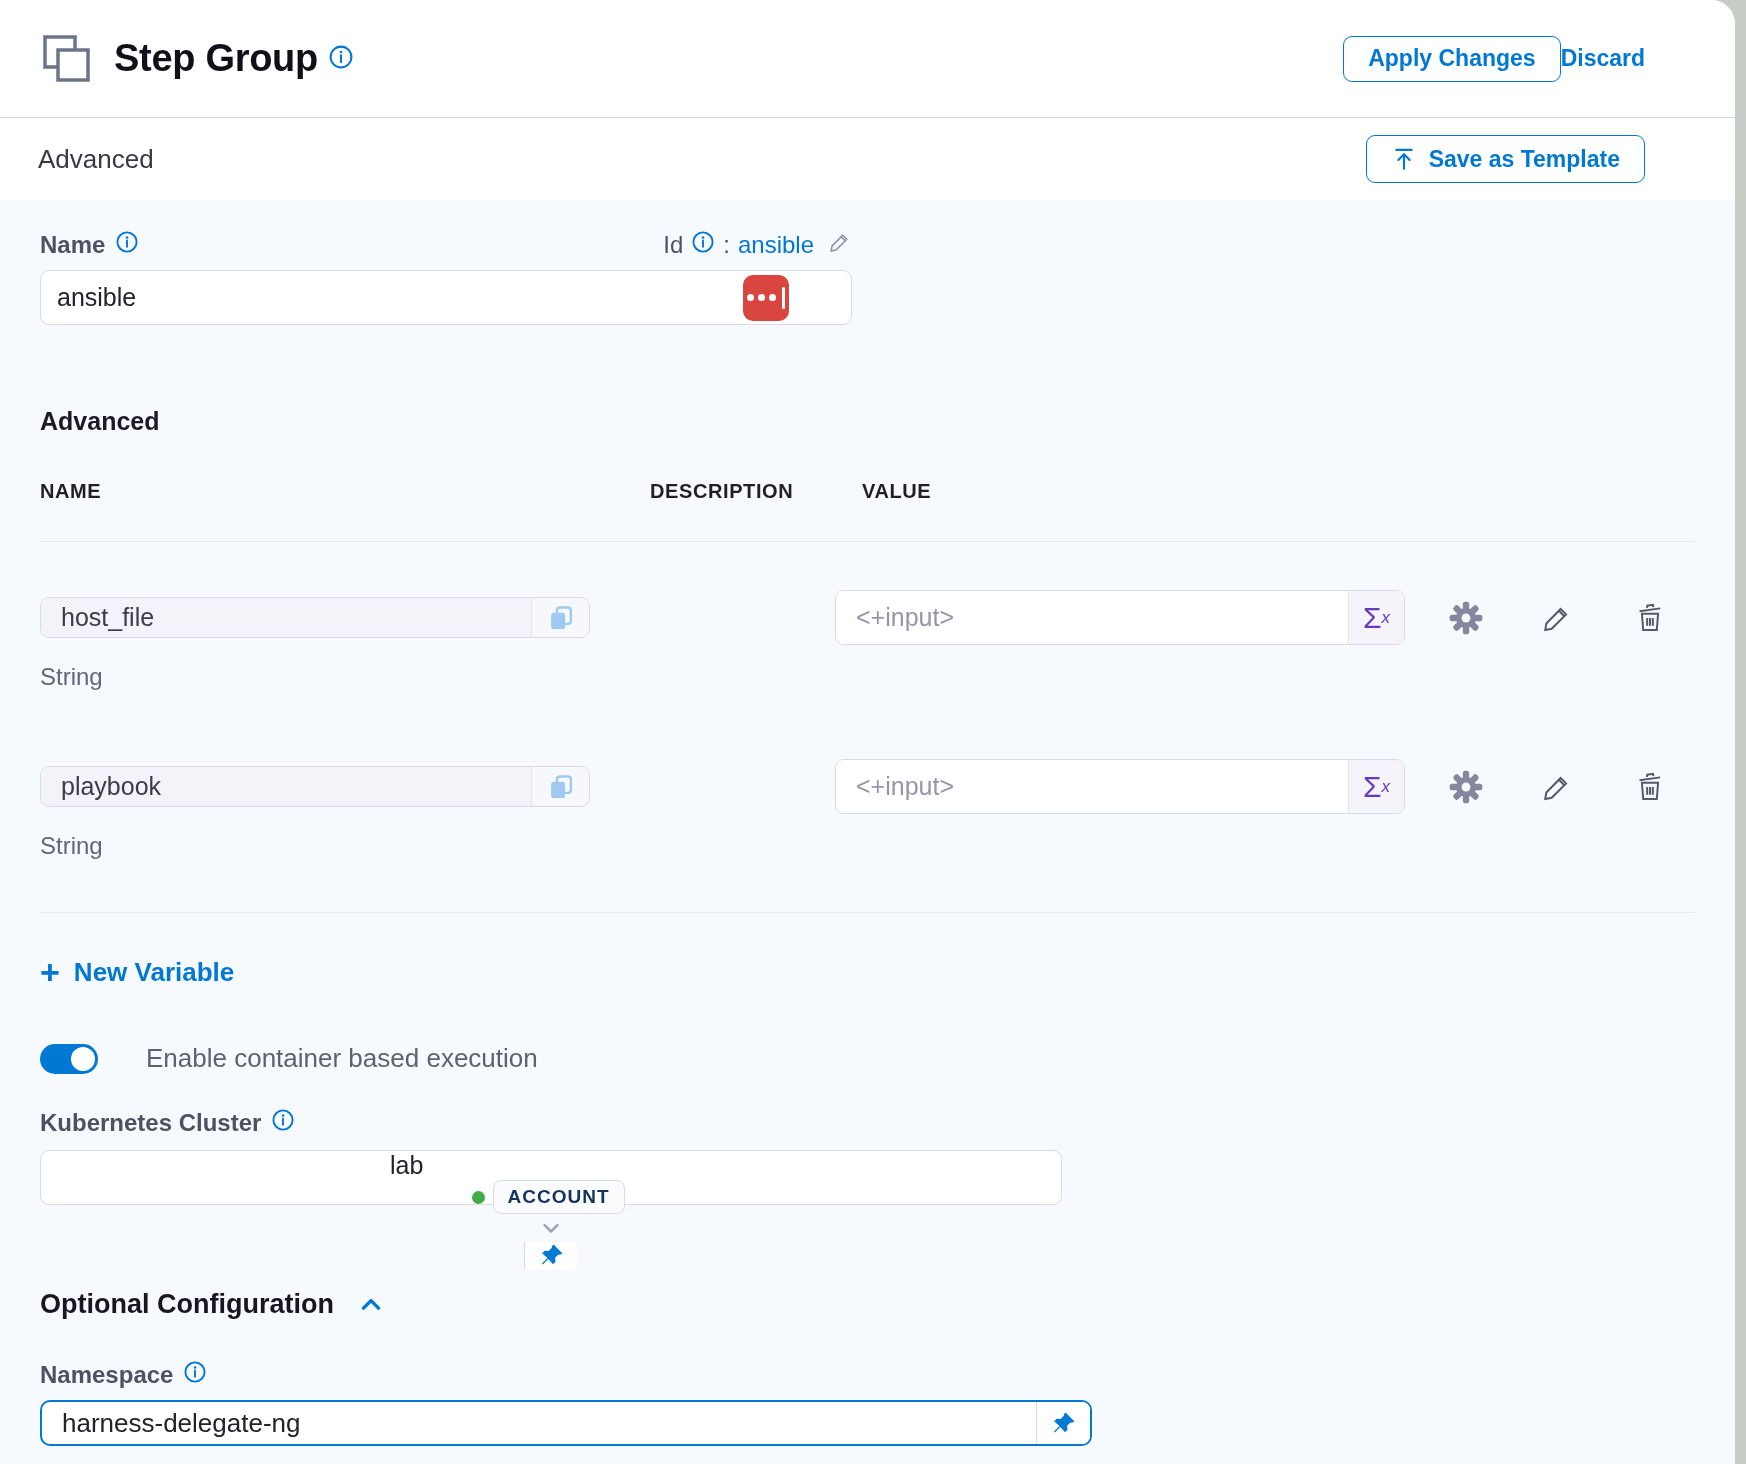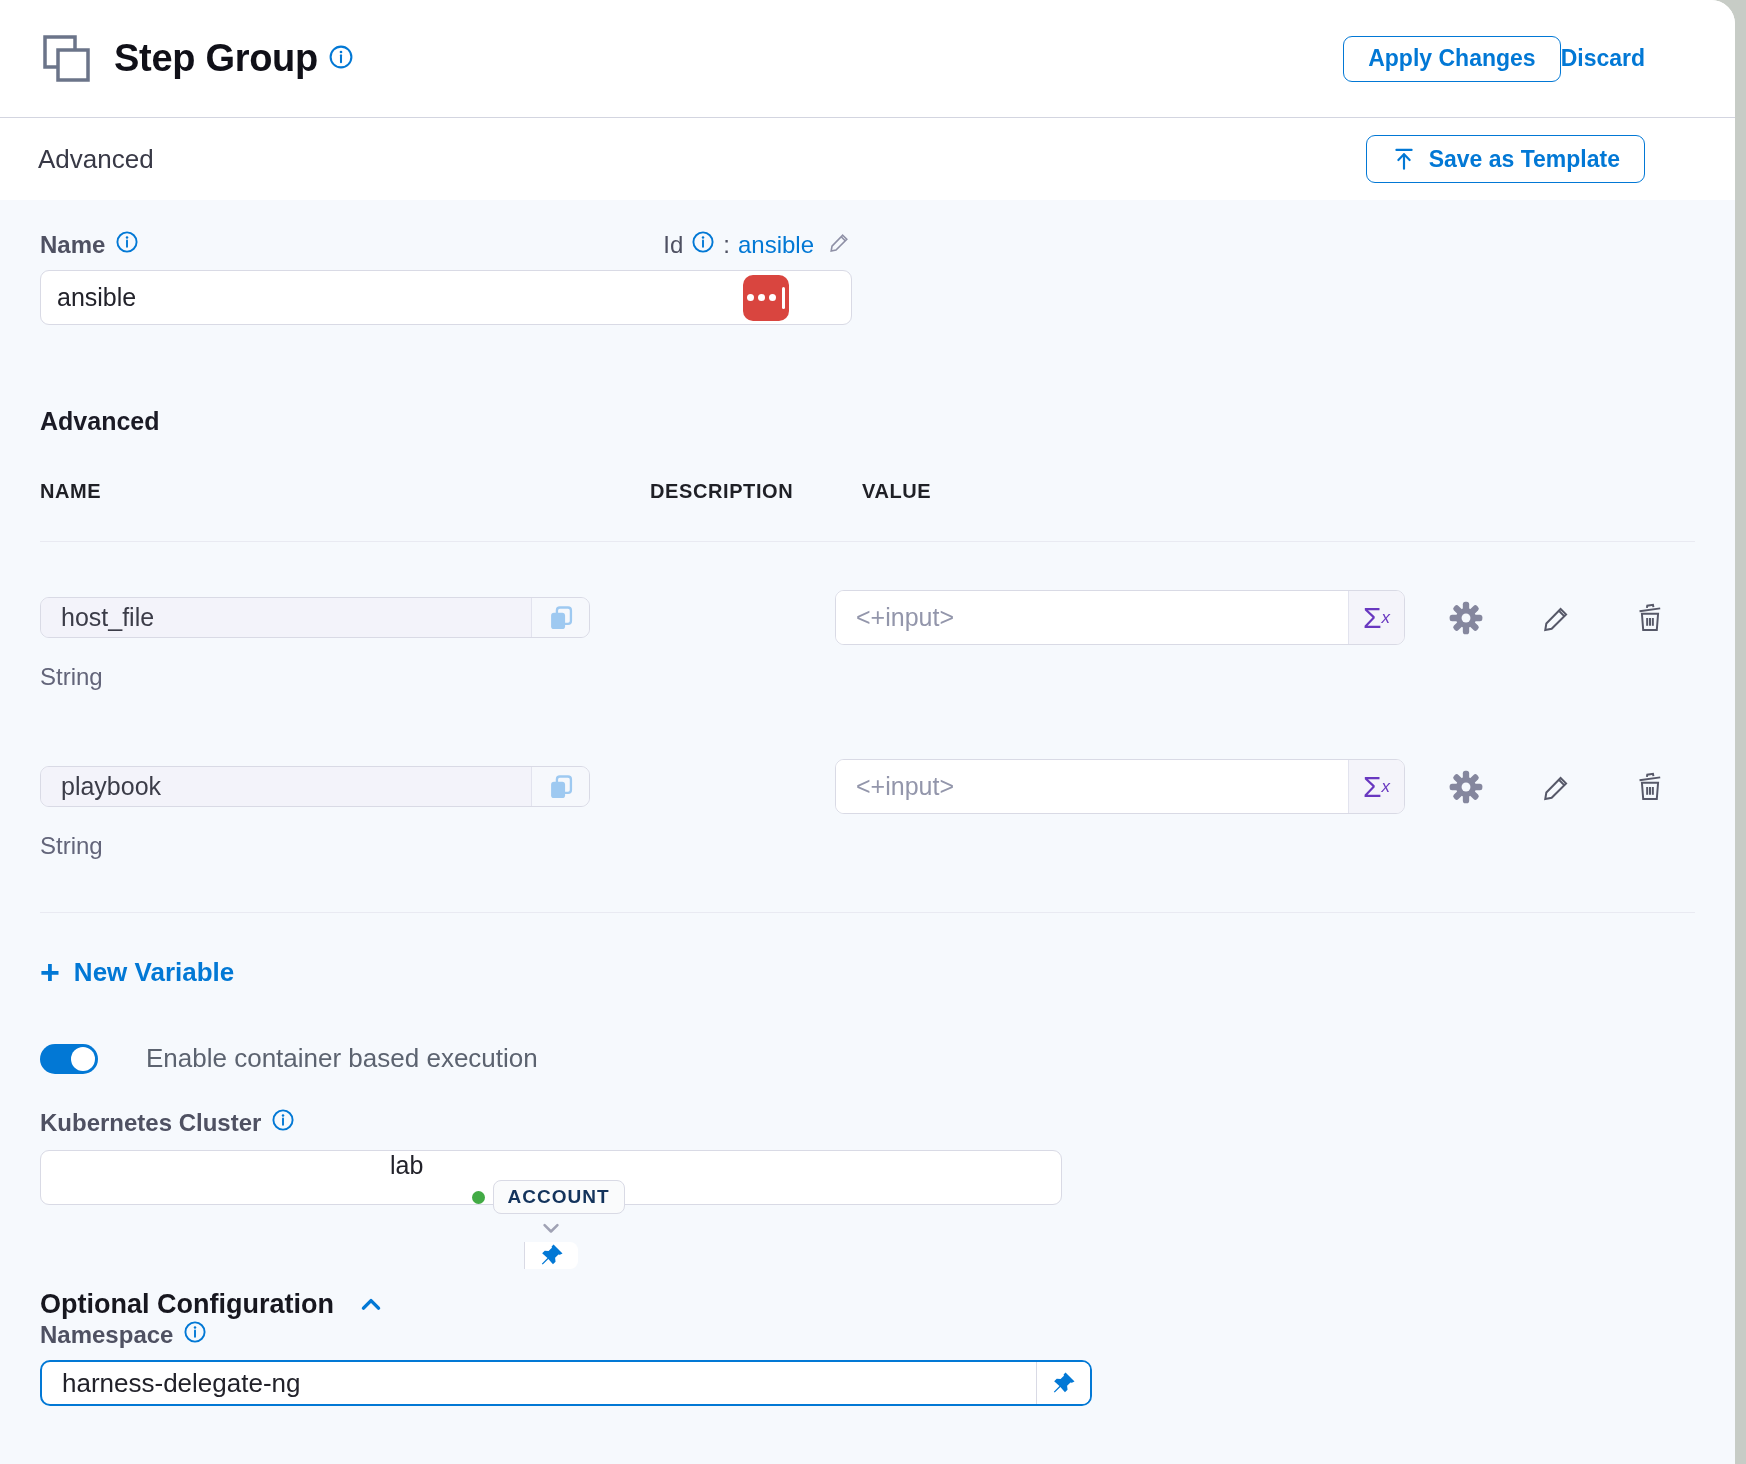--- a/index.html
+++ b/index.html
@@ -105,21 +105,21 @@
   .scope-badge { border:1px solid #d9dae5; background:#fafbfc; border-radius:8px; padding:5px 14px;
                  font-size:19px; font-weight:700; letter-spacing:1px; color:#13335c; }
   .chev-btn { background:none; border:none; cursor:pointer; display:flex; align-items:center;
               padding:0 12px; }
   .pin-seg { width:54px; height:100%; border-left:1px solid #d9dae5; display:flex;
              align-items:center; justify-content:center; cursor:pointer; background:#fff;
              border-radius:0 8px 8px 0; }
 
   .opt-heading { margin-top:84px; display:flex; align-items:center; gap:22px; font-size:27px;
                  font-weight:700; color:#17171f; }
-  .ns-label { }
+  .ns-label { margin-top:40px; }
   .ns-group { width:1052px; margin-top:10px; height:46px; border:2px solid #0278d5;
               border-radius:10px; }
   .ns-group .text-input { padding:0 20px; font-size:26px; }
 
   .edge-strip { position:fixed; right:0; top:0; width:11px; height:1464px; background:#c7ccc6; }
 </style>
 </head>
 <body>
 
 <div class="panel">

